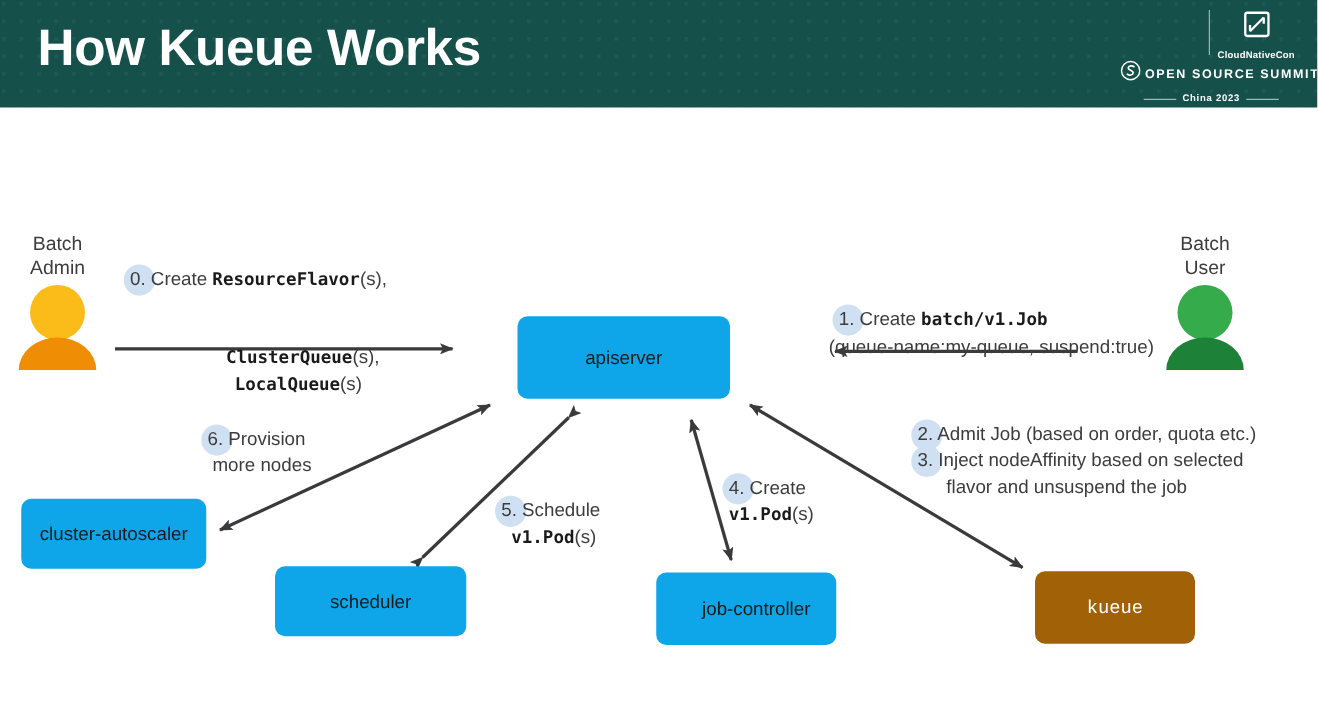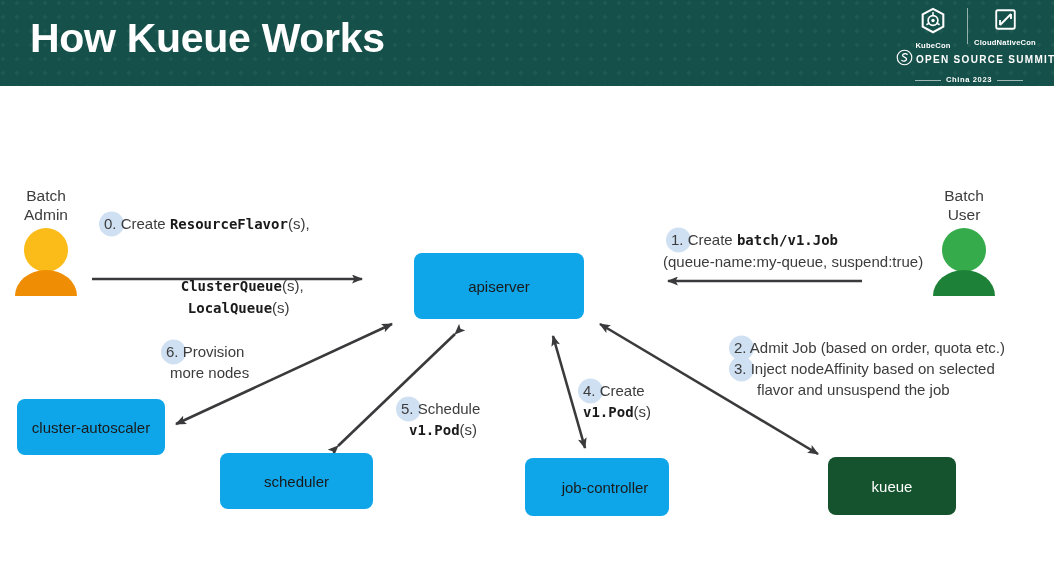--- a/index.html
+++ b/index.html
@@ -54,21 +54,21 @@
           border-radius:50% 50% 50% 50%/100% 100% 0 0;}
 
   
   .node{
     position:absolute;border-radius:8px;
     display:flex;align-items:center;justify-content:center;
     font-size:15px;color:#1a1a1a;
     text-align:center;
   }
   .node.blue{background:#0ea5e9;}
-  .node.green{background:#14532d;color:#ffffff;}
+  .node.green{background:#a16207;color:#ffffff;font-family:Liberation Mono, monospace;}
 
   
   .step{position:absolute;font-size:15px;color:#3c3c3c;line-height:21px;}
   .step .num{
     display:inline-block;position:relative;color:#3c3c3c;white-space:nowrap;
   }
   .step .num:before{
     content:"";position:absolute;left:-5px;top:50%;transform:translateY(-50%);
     width:25px;height:25px;border-radius:50%;background:#cfe0f2;z-index:-1;
   }
@@ -79,33 +79,20 @@
 </head>
 <body>
 
 <div id="slide">
 
   <div class="header">
     <div class="title">How Kueue Works</div>
 
     <div class="lockup">
       <div class="lk-row1">
-        <div class="lk-kube">
-          <span>
-            <svg width="30" height="30" viewBox="0 0 32 32">
-              <path d="M16 3 L27 9 L27 22 L16 28 L5 22 L5 9 Z" fill="none" stroke="#ffffff" stroke-width="2.2"></path>
-              <circle cx="16" cy="15.5" r="5.2" fill="none" stroke="#ffffff" stroke-width="1.8"></circle>
-              <circle cx="16" cy="15.5" r="1.8" fill="#ffffff"></circle>
-              <path d="M16 6.5 L16 10" stroke="#ffffff" stroke-width="1.6"></path>
-              <path d="M9 20 L12.5 18" stroke="#ffffff" stroke-width="1.6"></path>
-              <path d="M23 20 L19.5 18" stroke="#ffffff" stroke-width="1.6"></path>
-            </svg>
-          </span>
-          <div class="lk-name">KubeCon</div>
-        </div>
         <div class="lk-div"></div>
         <div class="lk-cnc">
           <span>
             <svg width="27" height="27" viewBox="0 0 32 32">
               <rect x="5" y="5" width="22" height="22" rx="2" fill="none" stroke="#ffffff" stroke-width="2.2"></rect>
               <path d="M9.5 22.5 L22.5 9.5" stroke="#ffffff" stroke-width="2.2"></path>
               <path d="M22.5 9.5 L22.5 15.5" stroke="#ffffff" stroke-width="2.2"></path>
               <path d="M9.5 16.5 L9.5 22.5" stroke="#ffffff" stroke-width="2.2"></path>
             </svg>
           </span>
@@ -198,21 +185,21 @@
       </span>
       <span class="ln stack" style="text-align:right;padding-right:6px;margin-top:40px;">
         <code class="mono">ClusterQueue</code><span>(s),</span>
       </span>
       <span class="ln stack" style="text-align:right;padding-right:20px;">
         <code class="mono">LocalQueue</code><span>(s)</span>
       </span>
     </div>
 
     <div class="step" style="left:663px;top:143px;">
-      <span class="ln" style="display:block;padding-left:8px;">
+      <span class="ln" style="display:block;padding-left:8px;margin-top:16px;">
         <span class="num">1.</span>
         <span>Create</span>
         <code class="mono">batch/v1.Job</code>
       </span>
       <span class="ln stack">(queue-name:my-queue, suspend:true)</span>
     </div>
 
     <div class="step" style="left:734px;top:251px;">
       <span class="ln" style="display:block;">
         <span class="num">2.</span>

